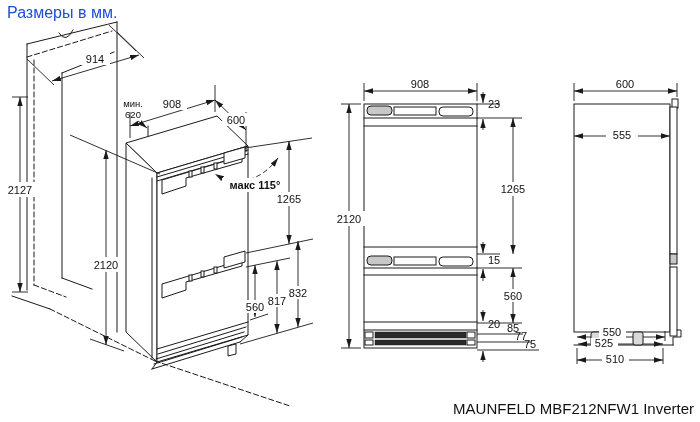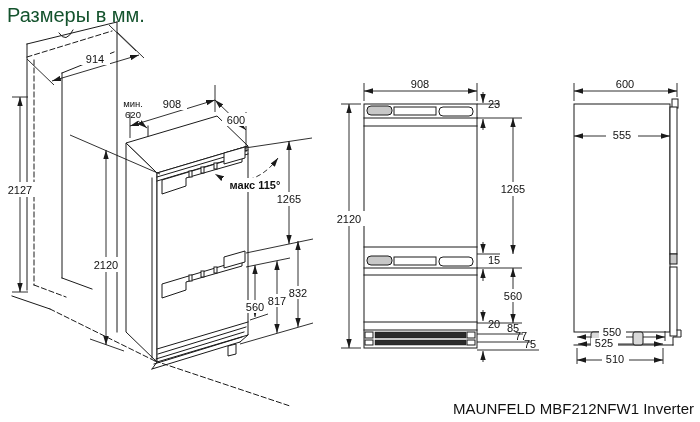--- a/index.html
+++ b/index.html
@@ -1,18 +1,18 @@
 <!DOCTYPE html>
 <html><head>
 <meta charset="utf-8">
 <style>
   html,body{margin:0;padding:0;background:#fff;}
   .canvas{position:relative;width:700px;height:422px;background:#fff;overflow:hidden;
           font-family:"Liberation Sans",sans-serif;color:#111;}
-  .page-title{position:absolute;left:7px;top:4px;font-size:20px;color:#14532d;}
+  .page-title{position:absolute;left:7px;top:4px;font-size:16px;color:#1d4ed8;}
   .model-name{position:absolute;right:6px;bottom:5px;font-size:15px;color:#111;margin-top:44px;}
   svg{position:absolute;left:0;top:0;}
   .ln{stroke:#1a1a1a;stroke-width:1;fill:none;stroke-linecap:square;}
   .fc{stroke:#1a1a1a;stroke-width:1;fill:#fff;}
   .dash{stroke-dasharray:5,3;}
   .dim{stroke:#1a1a1a;stroke-width:0.9;fill:none;}
   text{font-size:11px;fill:#111;font-family:"Liberation Sans",sans-serif;}
   .mid{text-anchor:middle;}
   .sm{font-size:9.5px;}
   .b{font-weight:bold;}

